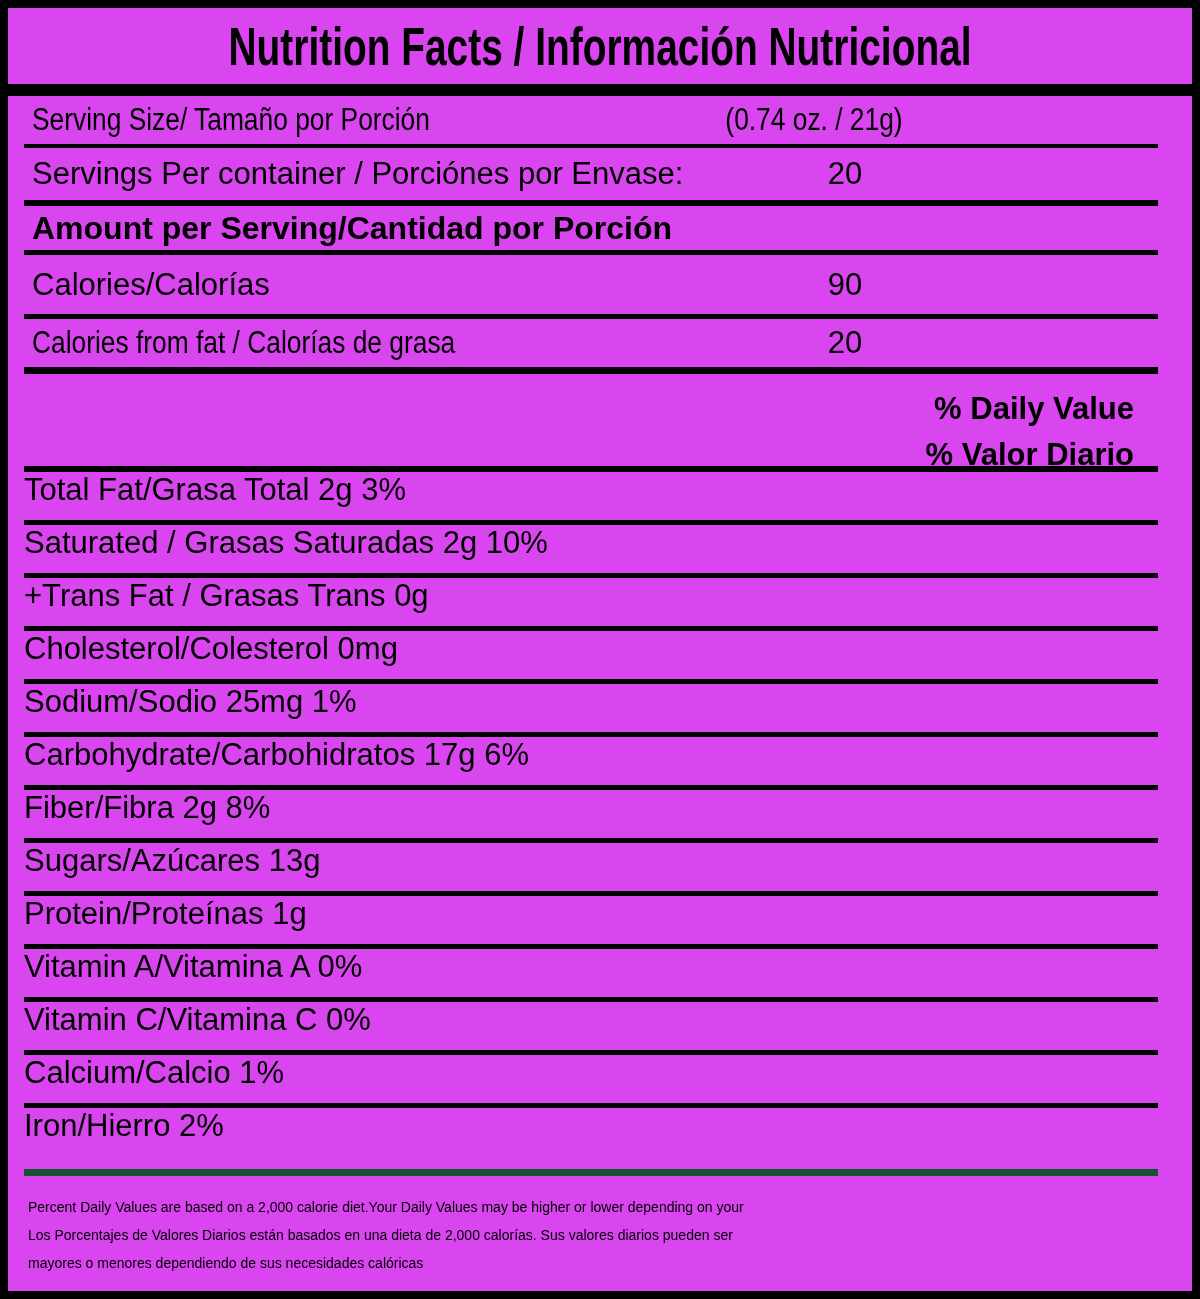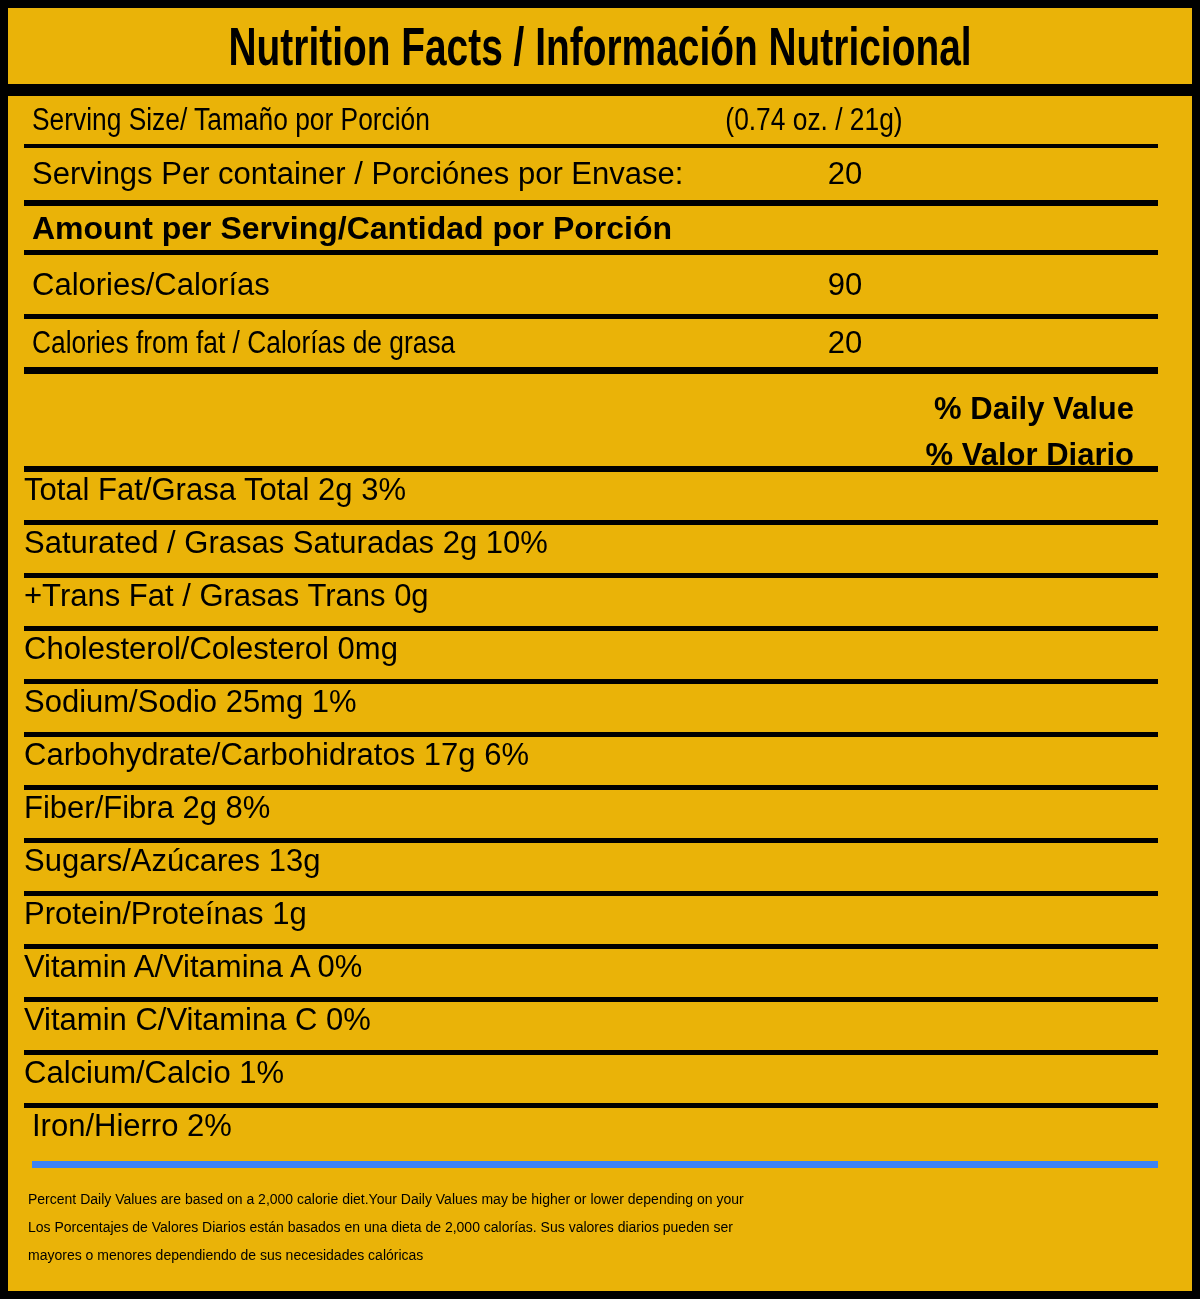--- a/index.html
+++ b/index.html
@@ -6,21 +6,21 @@
     margin: 0;
     padding: 0;
     background: #ffffff;
   }
   * { box-sizing: border-box; }
 
   .sheet {
     position: relative;
     width: 1200px;
     height: 1299px;
-    background: #eab308;
+    background: #d946ef;
     border: 8px solid #000000;
     font-family: "Liberation Sans", "DejaVu Sans", sans-serif;
     color: #000000;
     overflow: hidden;
   }
 
   
   .title-band {
     height: 76px;
     display: flex;
@@ -100,23 +100,22 @@
     white-space: nowrap;
   }
 
   .nrow {
     position: relative;
     height: 53px;
     border-bottom: 5px solid #000;
     font-size: 31px;
   }
   .nrow.last {
-    height: 60px;
-    border-bottom: 7px solid #3b82f6;
-    margin-left: 8px;
+    height: 68px;
+    border-bottom: 7px solid #14532d;
   }
 
   
   .footnote {
     padding: 17px 20px 0 20px;
     font-size: 14px;
     line-height: 28px;
   }
   .footnote .fline {
     white-space: nowrap;

